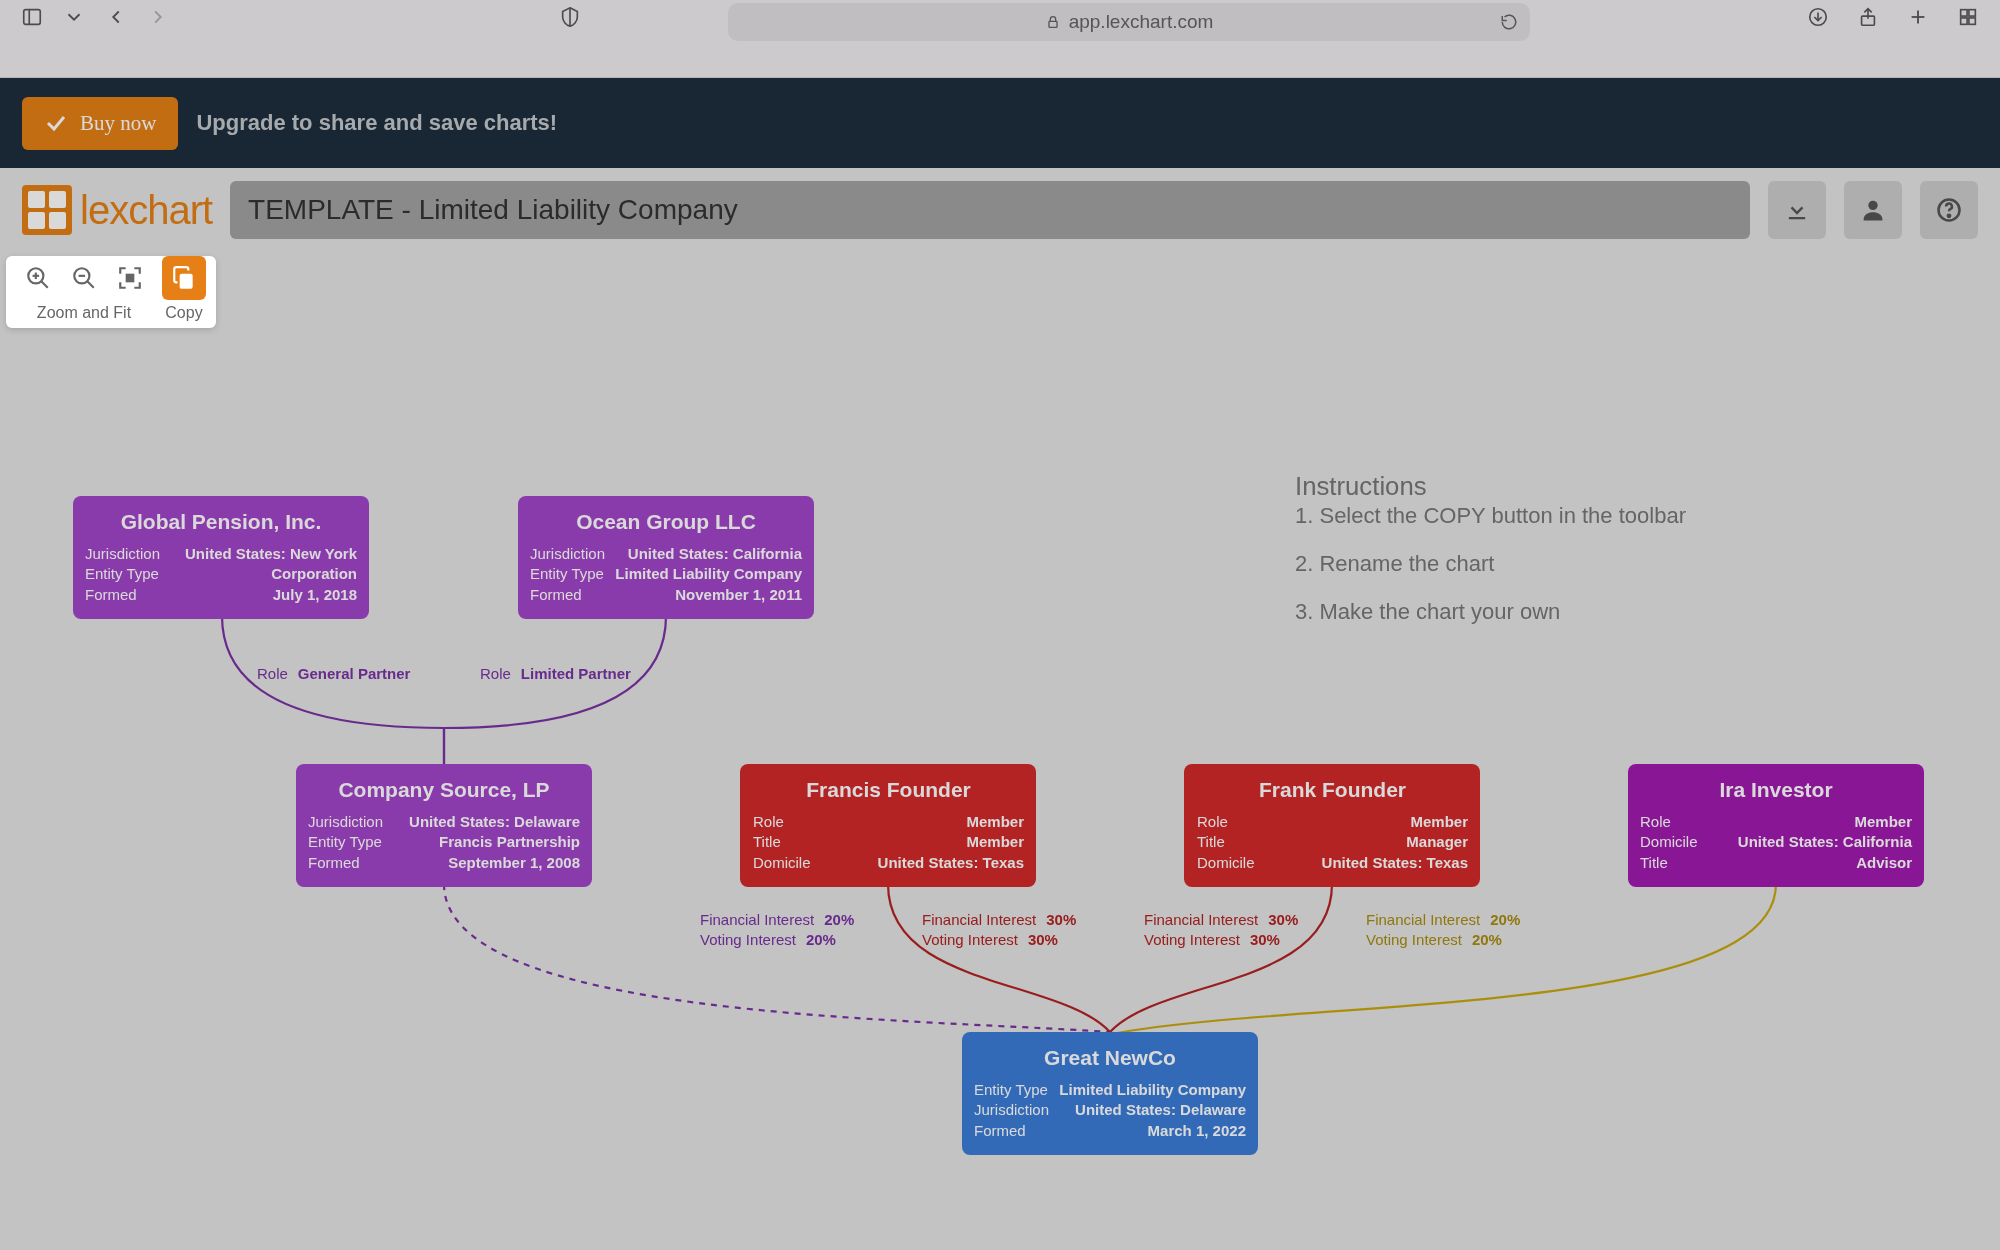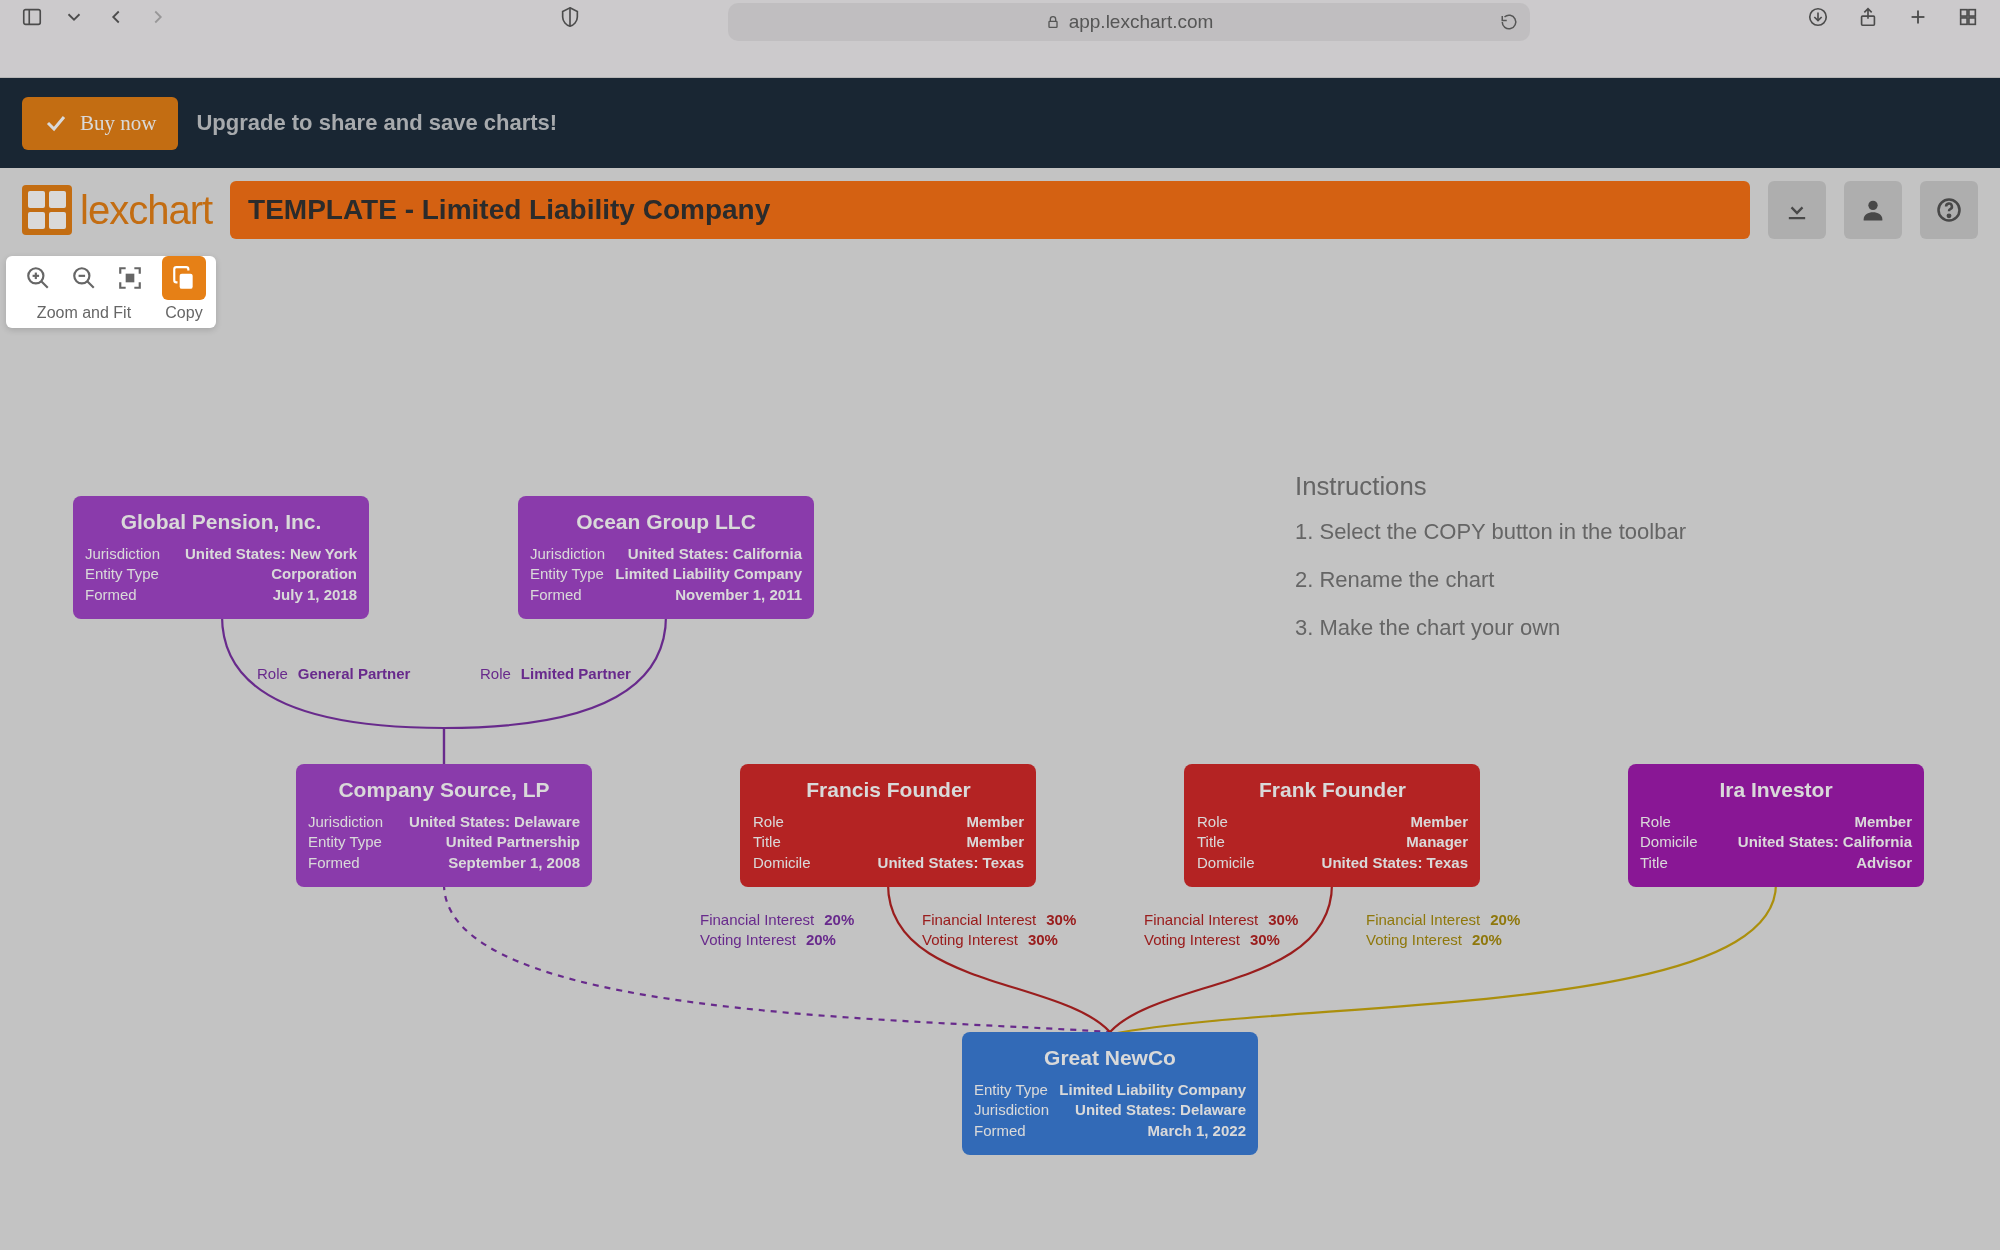--- a/index.html
+++ b/index.html
@@ -118,25 +118,25 @@
 .logo-mark div { background: white; border-radius: 2px; }
 .logo-text {
   font-size: 40px;
   color: #e68016;
   font-weight: 500;
   letter-spacing: -1px;
 }
 .title-input {
   flex: 1;
   height: 58px;
-  background: #f97316;
+  background: #a3a3a3;
   border: none;
   border-radius: 6px;
   font-size: 28px;
-  font-weight: 700;
+  font-weight: 400;
   padding: 0 18px;
   color: #333;
 }
 .header-btn {
   width: 58px; height: 58px;
   background: #cdcdcd;
   border-radius: 6px;
   display: flex;
   align-items: center;
   justify-content: center;
@@ -195,21 +195,21 @@
 
 .instructions {
   position: absolute;
   left: 1295px;
   top: 224px;
   color: #777;
   font-size: 22px;
 }
 .instructions h3 {
   font-weight: 400;
-  margin-bottom: 18px;
+  margin-bottom: 2px;
 }
 .instructions li {
   list-style: none;
   margin-bottom: 22px;
 }
 
 
 .card {
   position: absolute;
   border-radius: 8px;
@@ -419,21 +419,21 @@
   </div>
 
   <div class="card purple" style="left:296px; top:516px; width:296px">
     <div class="card-title">Company Source, LP</div>
     <div class="card-row">
         <span class="label">Jurisdiction</span>
         <span class="value">United States: Delaware</span>
       </div>
     <div class="card-row">
         <span class="label">Entity Type</span>
-        <span class="value">United Partnership</span>
+        <span class="value">Francis Partnership</span>
       </div>
     <div class="card-row">
         <span class="label">Formed</span>
         <span class="value">September 1, 2008</span>
       </div>
   </div>
 
   <div class="card red" style="left:740px; top:516px; width:296px">
     <div class="card-title">Francis Founder</div>
     <div class="card-row">

